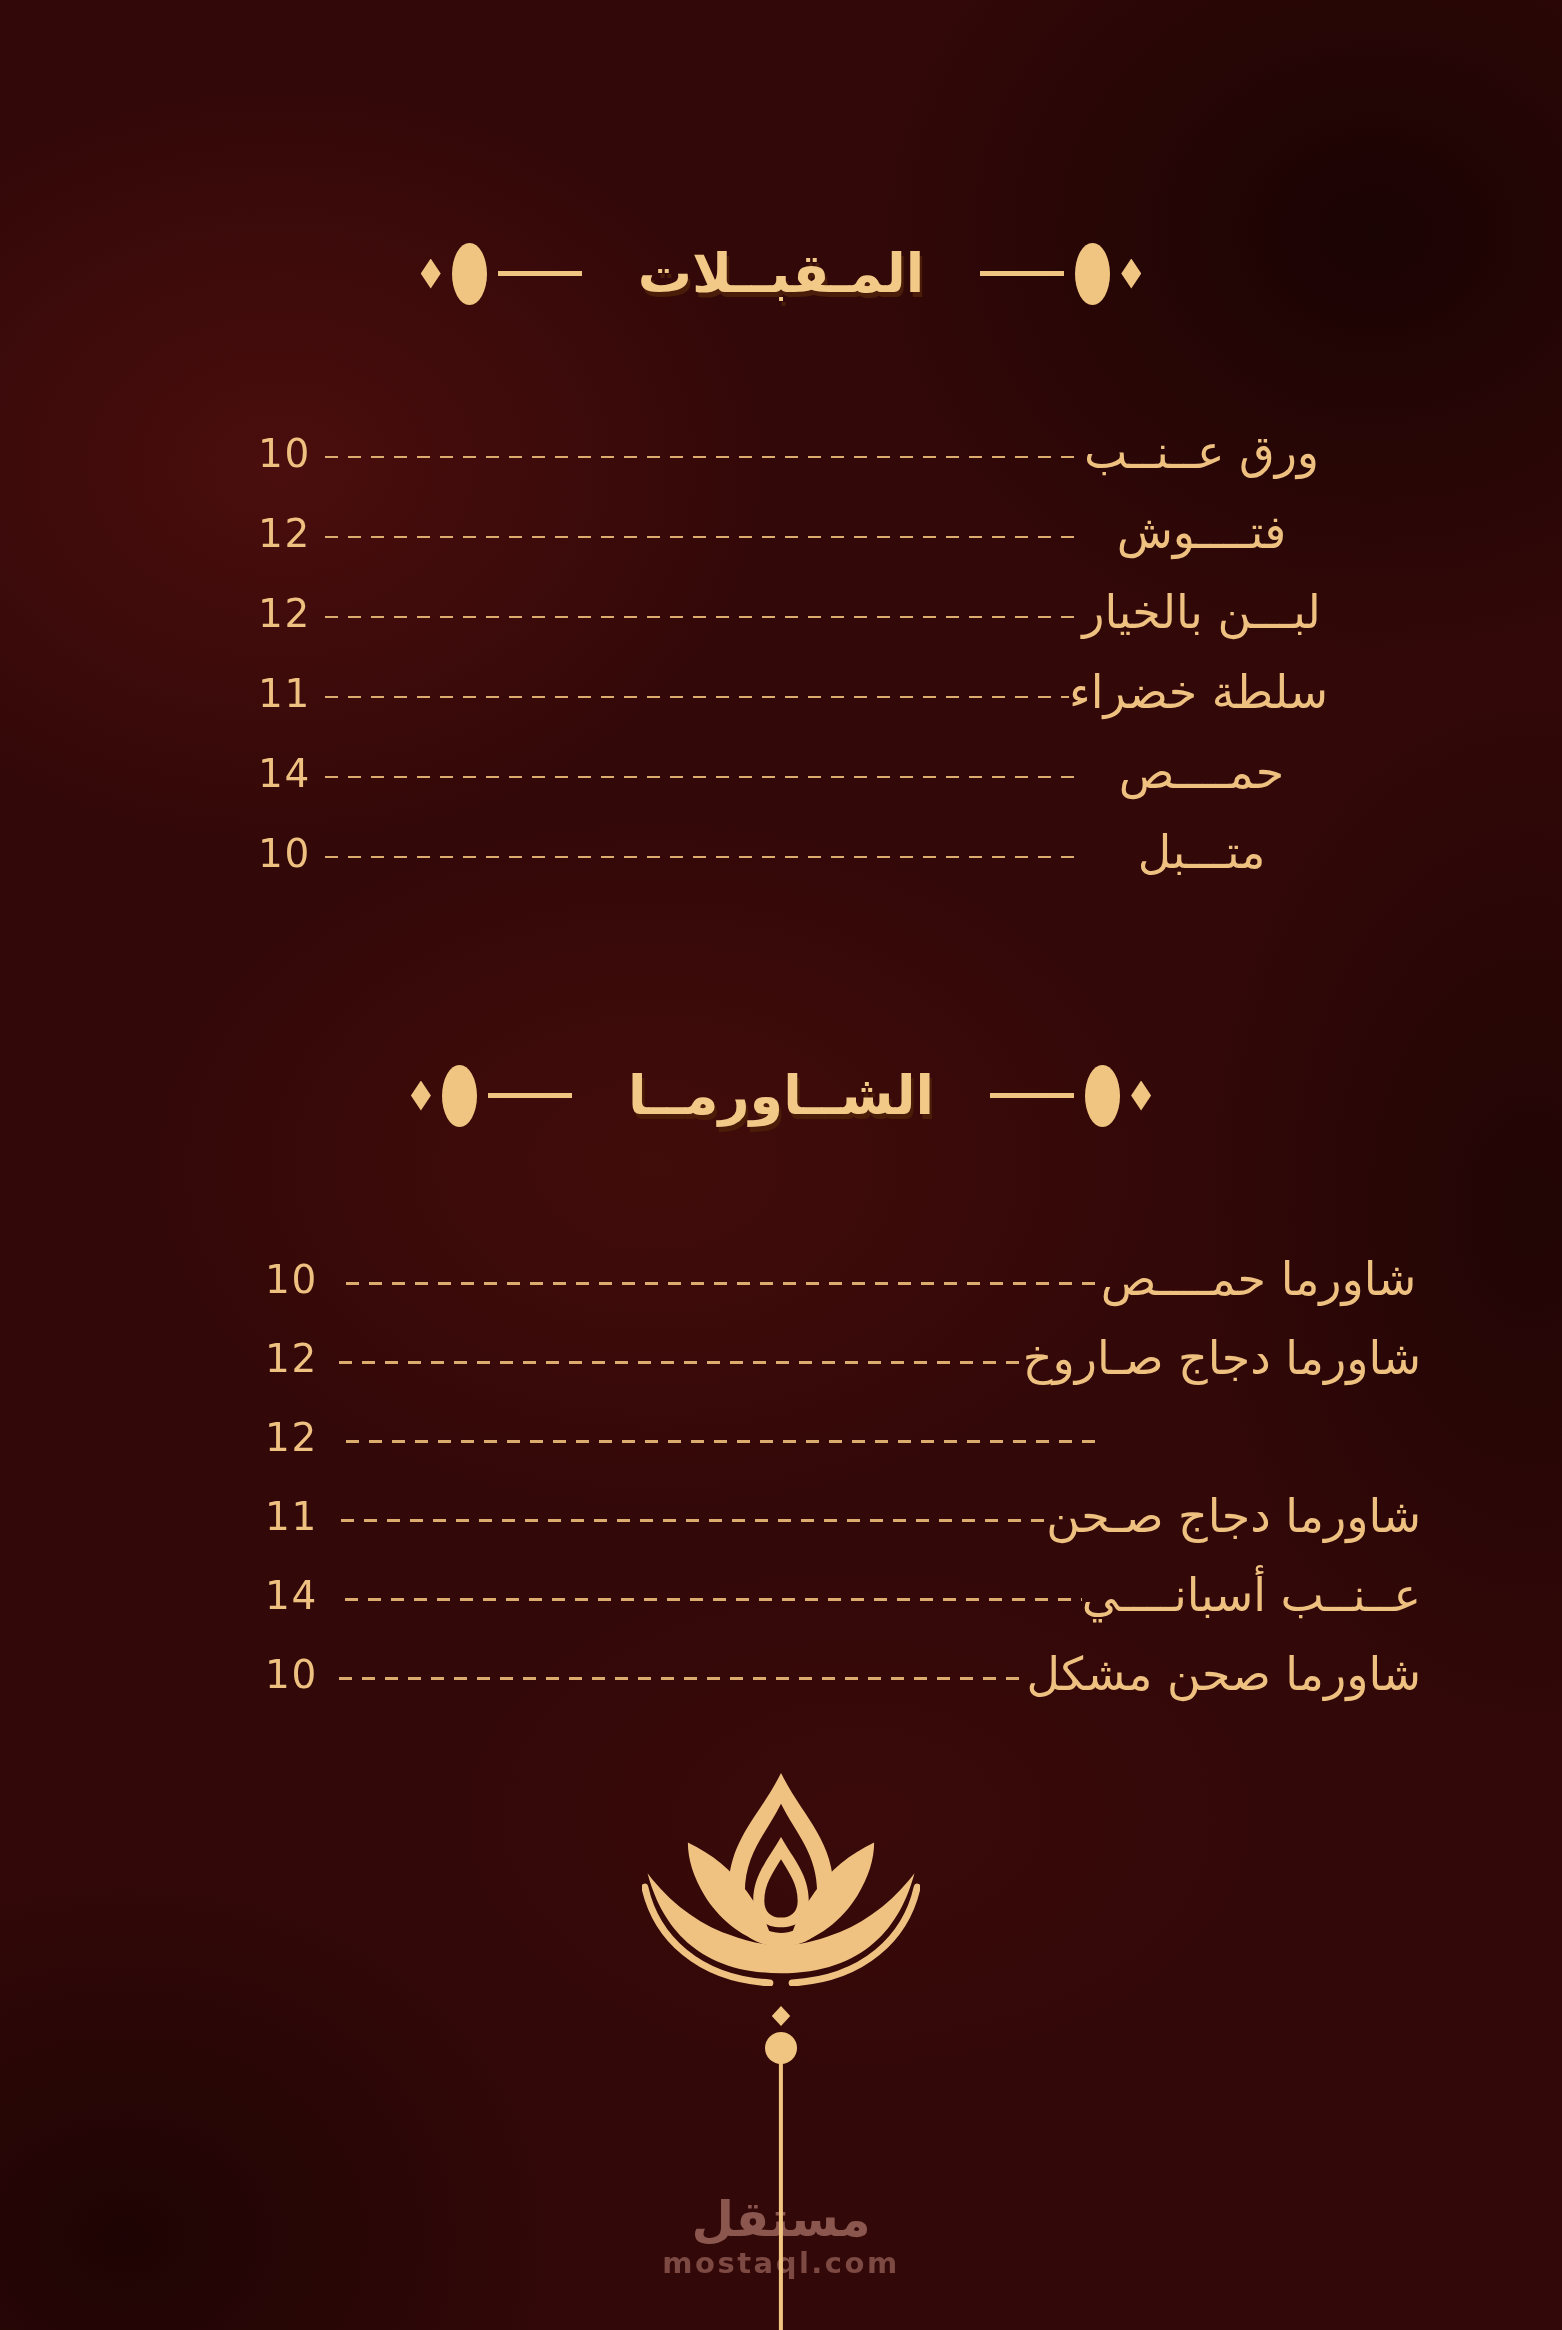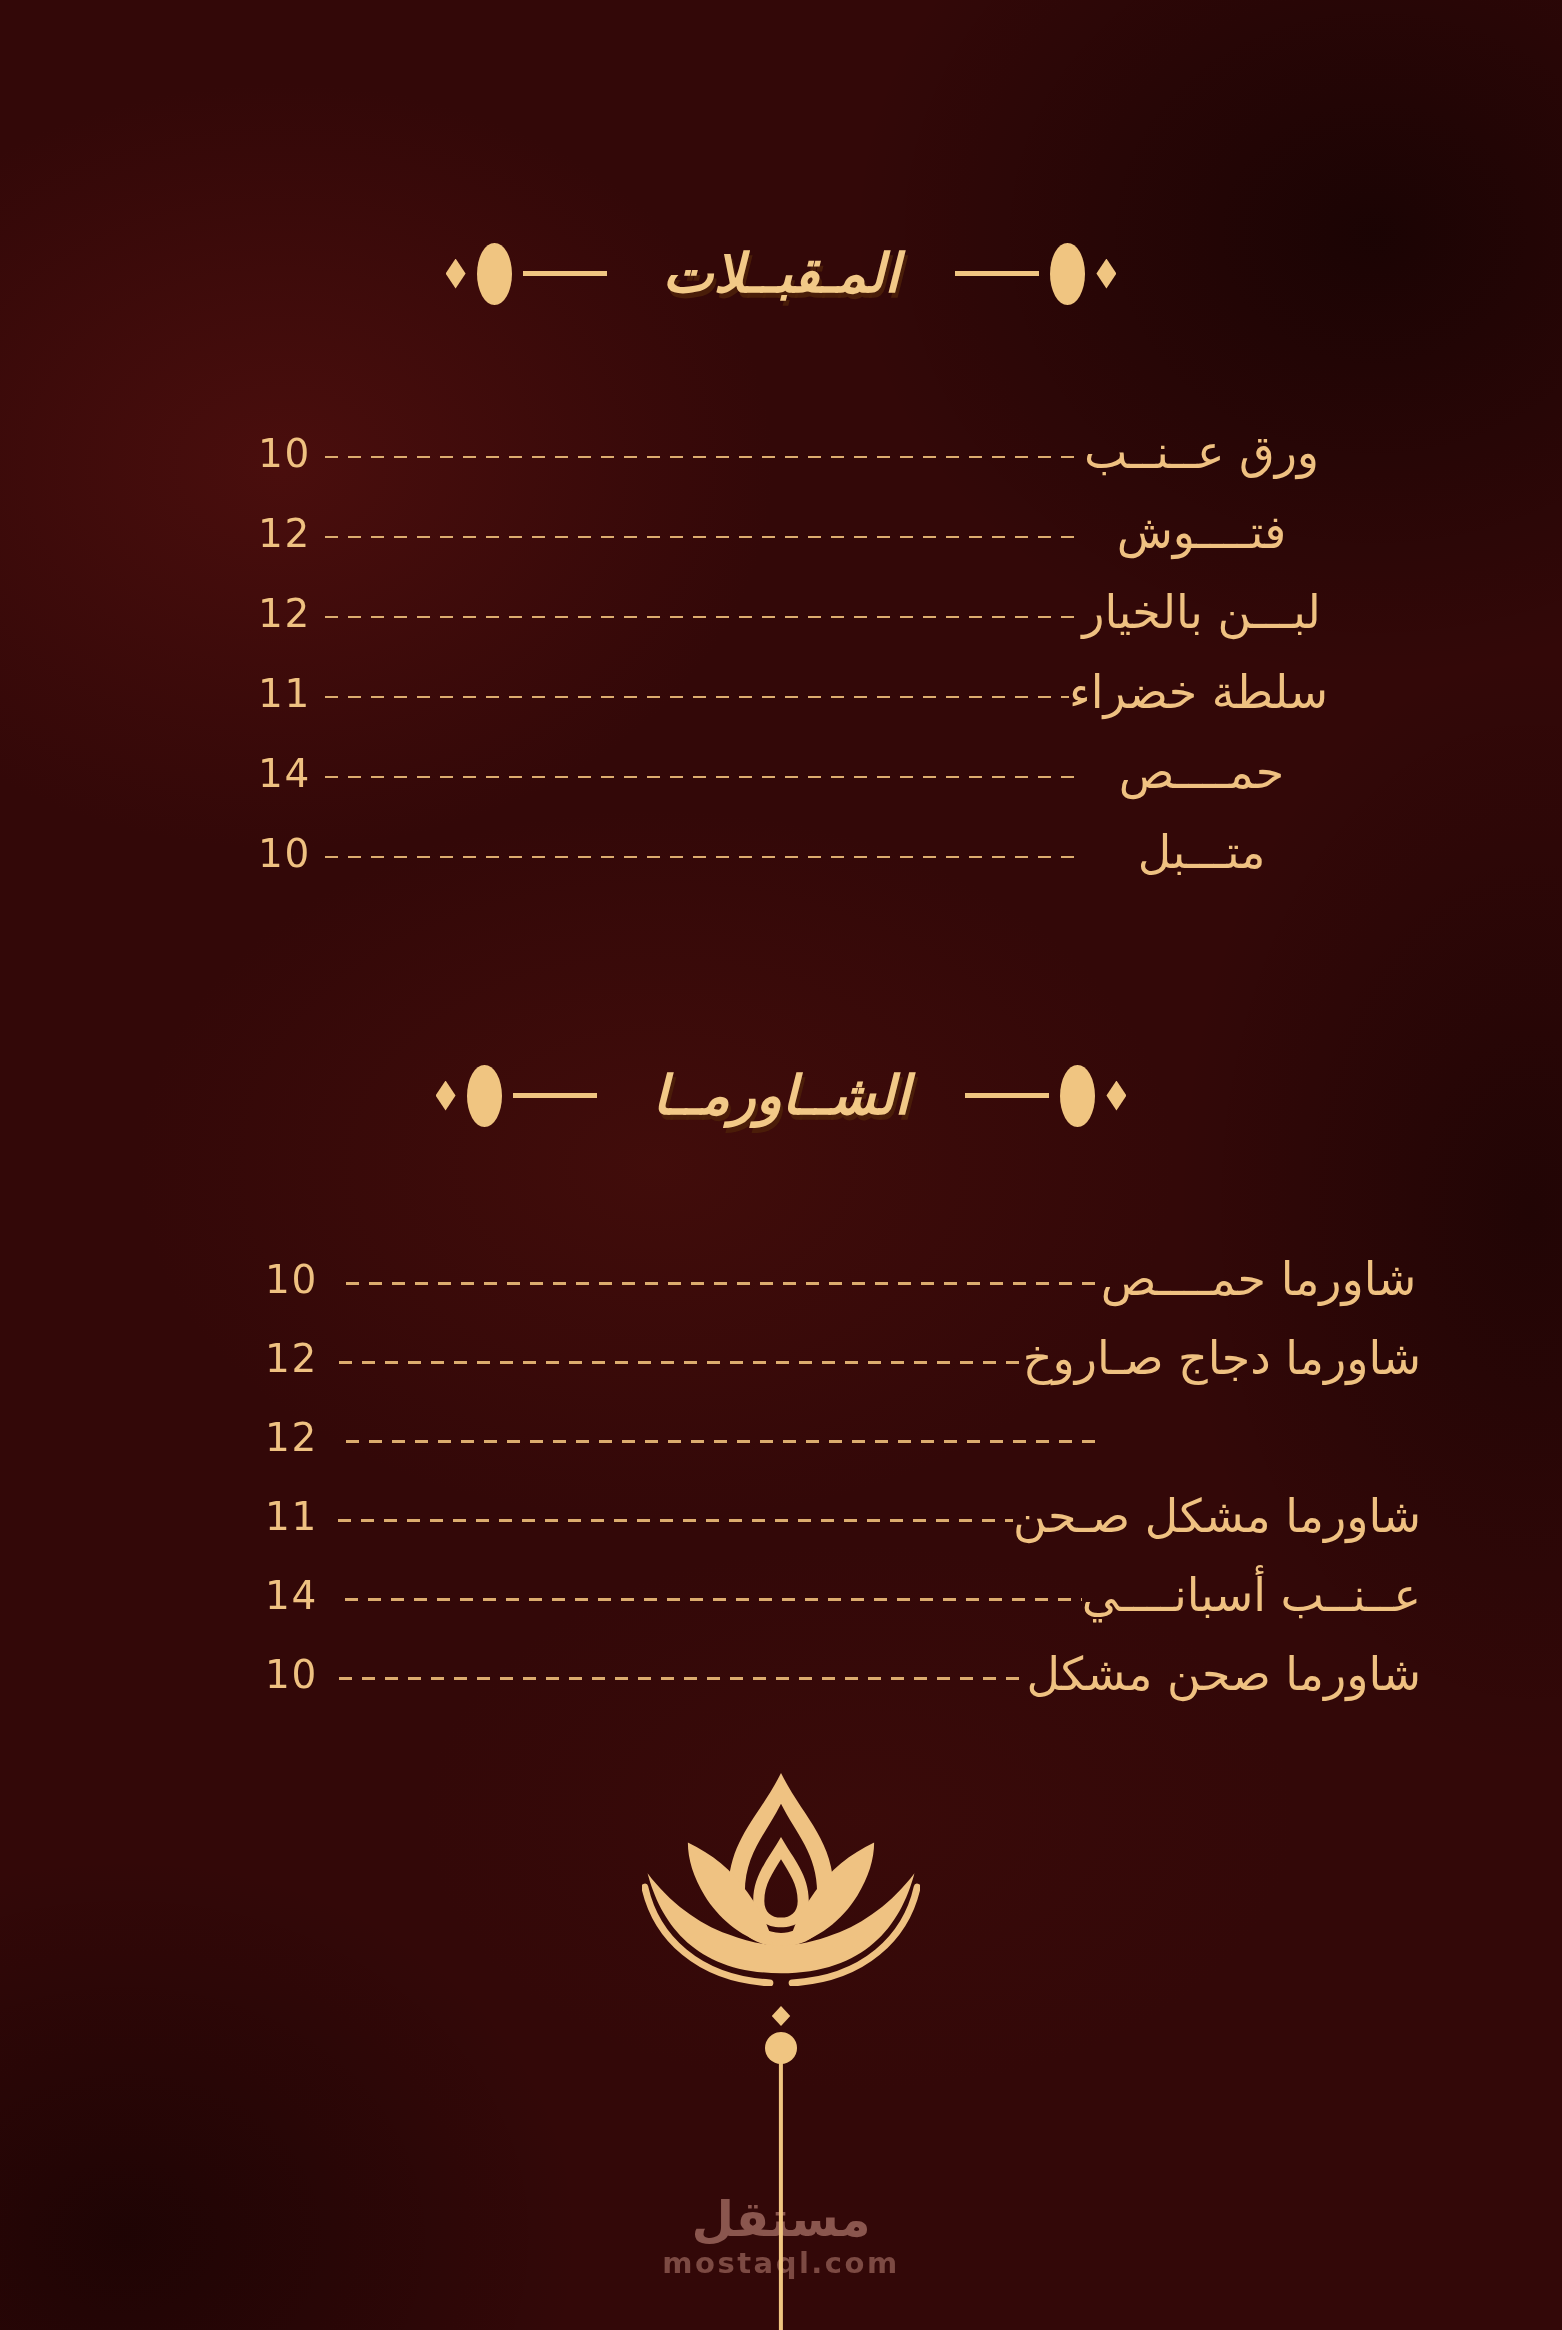--- a/index.html
+++ b/index.html
@@ -15,21 +15,20 @@
       radial-gradient(ellipse 590px 927px at 98% 52%, rgba(16,2,2,.50), transparent 60%),
       radial-gradient(ellipse 801px 548px at 42% 50%, rgba(95,22,16,.32), transparent 65%),
       radial-gradient(ellipse 759px 632px at 8% 96%, rgba(14,1,1,.55), transparent 60%),
       radial-gradient(ellipse 674px 422px at 55% 78%, rgba(80,18,14,.22), transparent 65%);
   }
   
   .section-header{
     position:absolute;left:0;right:0;height:101px;
     display:flex;align-items:center;justify-content:center;
     column-gap:56px;
-    font-style:italic;
   }
   .hdr-appetizers{top:223px;}
   .hdr-shawarma{top:1045px;}
   .section-title{
     margin:0;
     font-size:54px;font-weight:bold;
     color:#F2C987;
     direction:rtl;
     letter-spacing:0.8px;
     text-shadow:2.5px 5px 0 rgba(78,33,9,.85);
@@ -173,21 +172,21 @@
       <span class="dots"></span>
       <span class="name">شاورما دجاج صـاروخ</span>
     </li>
     <li class="item">
       <span class="price">12</span>
       <span class="dots"></span>
     </li>
     <li class="item">
       <span class="price">11</span>
       <span class="dots"></span>
-      <span class="name">شاورما مشكل صـحن</span>
+      <span class="name">شاورما دجاج صـحن</span>
     </li>
     <li class="item">
       <span class="price">14</span>
       <span class="dots"></span>
       <span class="name">عــنــب أسبانــــي</span>
     </li>
     <li class="item">
       <span class="price">10</span>
       <span class="dots"></span>
       <span class="name">شاورما صحن مشكل</span>

